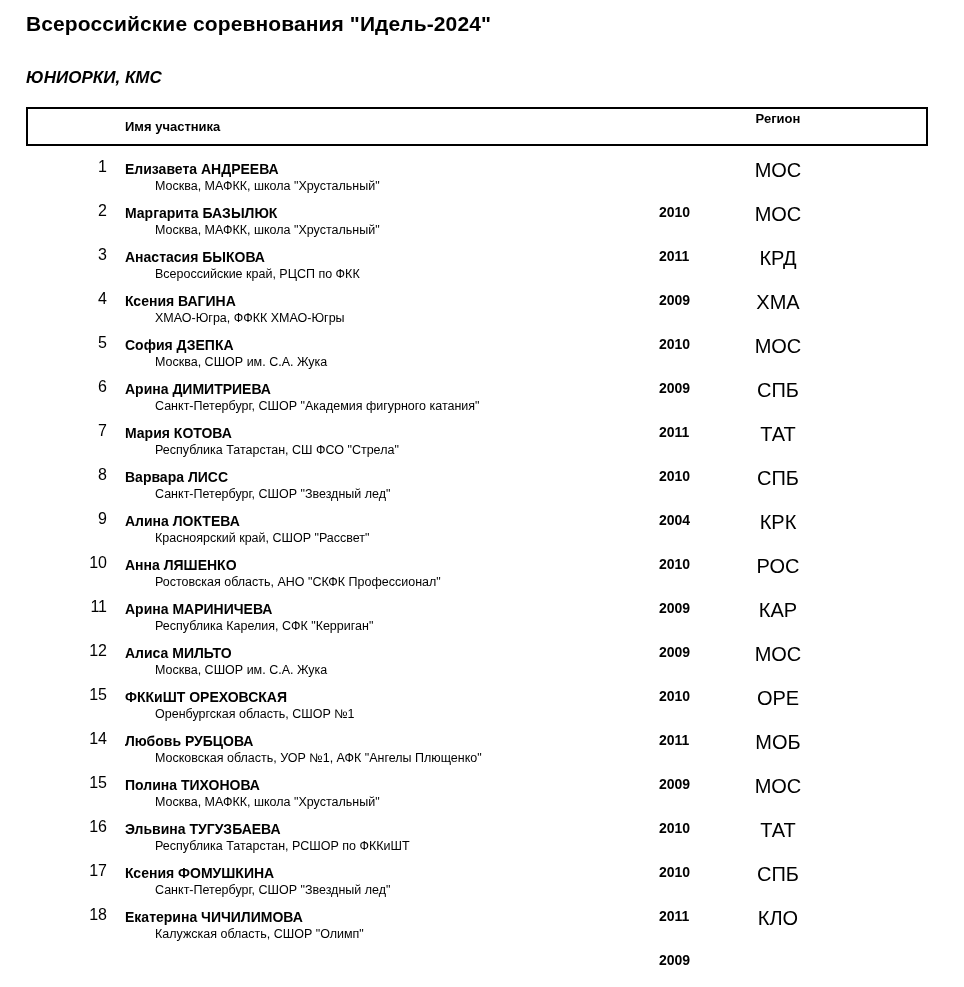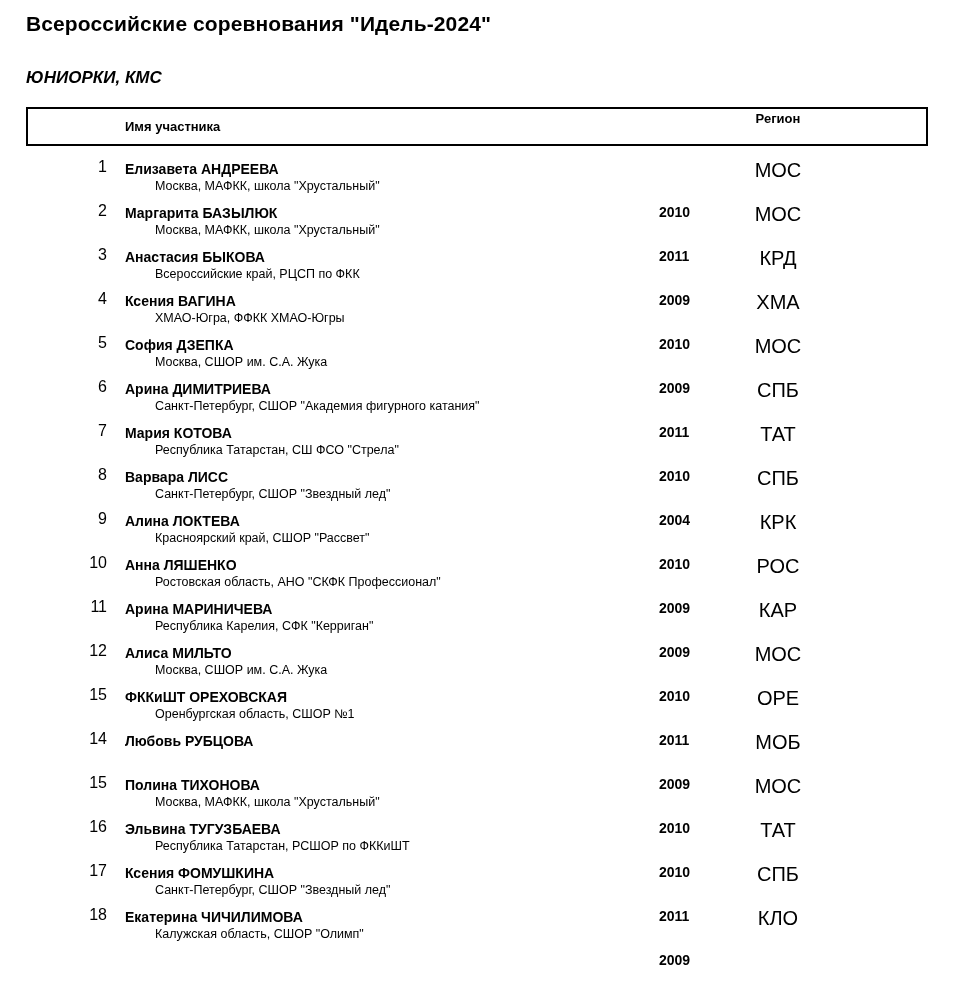--- a/index.html
+++ b/index.html
@@ -209,20 +209,21 @@
     <div class="row">
       <span class="num">15</span>
       <span class="name">ФККиШТ ОРЕХОВСКАЯ</span>
       <span class="club">Оренбургская область, СШОР №1</span>
       <span class="year">2011</span>
       <span class="region">ОРЕ</span>
     </div>
     <div class="row">
       <span class="num">14</span>
       <span class="name">Любовь РУБЦОВА</span>
+      <span class="club">Московская область, УОР №1, АФК "Ангелы Плющенко"</span>
       <span class="year">2009</span>
       <span class="region">МОБ</span>
     </div>
     <div class="row">
       <span class="num">15</span>
       <span class="name">Полина ТИХОНОВА</span>
       <span class="club">Москва, МАФКК, школа "Хрустальный"</span>
       <span class="year">2010</span>
       <span class="region">МОС</span>
     </div>

